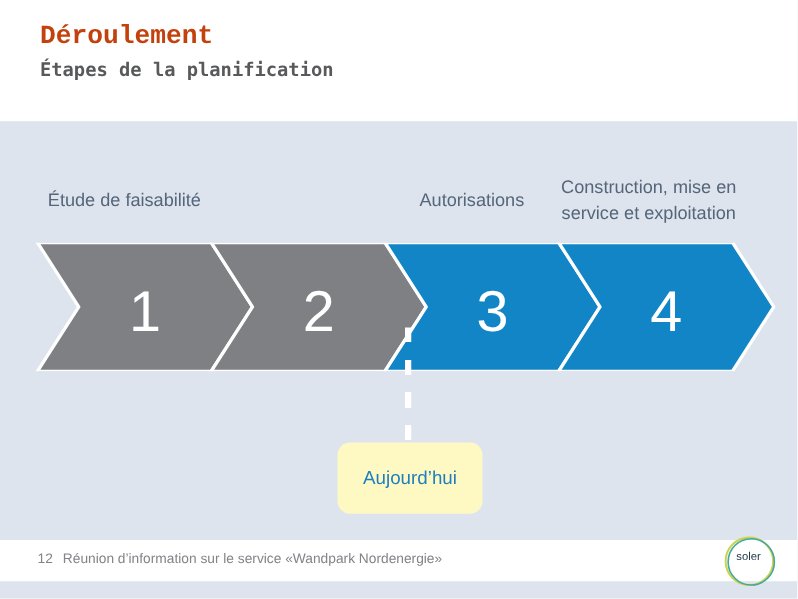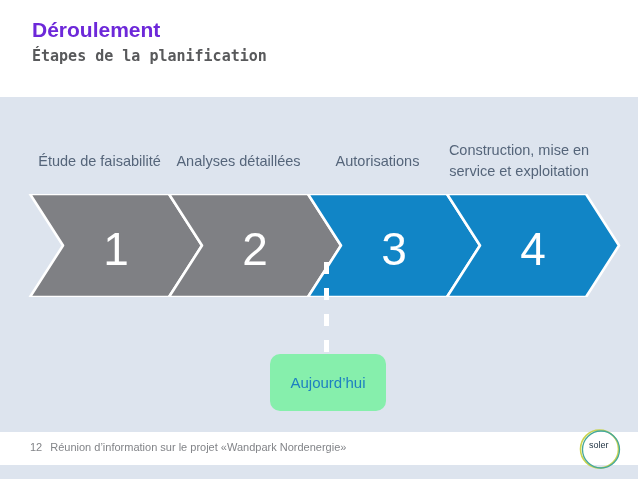--- a/index.html
+++ b/index.html
@@ -14,25 +14,25 @@
   }
   
   .header {
     position: absolute;
     top: 0; left: 0; right: 0;
     height: 97px;
     background: #ffffff;
     padding: 16px 0 0 32px;
   }
   .title {
-    font-family: Liberation Sans, sans-serif;
+    font-family: Liberation Mono, monospace;
     font-weight: bold;
     font-size: 21px;
     line-height: 27px;
-    color: #6d28d9;
+    color: #c2410c;
     letter-spacing: 0;
   }
   .subtitle {
     font-family: "DejaVu Sans Mono", monospace;
     font-weight: bold;
     font-size: 15px;
     line-height: 27px;
     color: #58595b;
   }
   
@@ -91,21 +91,21 @@
       #ffffff 0px, #ffffff 12px,
       rgba(255,255,255,0) 12px, rgba(255,255,255,0) 26px
     );
   }
   .today-box {
     position: absolute;
     left: 270px;
     top: 257px;
     width: 116px;
     height: 57px;
-    background: #86efac;
+    background: #fef9c3;
     border-radius: 10px;
     display: flex;
     align-items: center;
     justify-content: center;
     font-size: 15px;
     color: #1d7fc1;
   }
   
   .footer {
     position: absolute;
@@ -135,21 +135,20 @@
 <div class="slide">
 
   <div class="header">
     <div class="title">Déroulement</div>
     <div class="subtitle">Étapes de la planification</div>
   </div>
 
   <div class="band">
 
     <div class="step-label lbl-0">Étude de faisabilité</div>
-    <div class="step-label lbl-1">Analyses détaillées</div>
     <div class="step-label lbl-3">Construction, mise en service et exploitation</div>
     <div class="step-label lbl-2">Autorisations</div>
 
     <svg class="arrows-svg" viewBox="0 0 638 103">
       <polygon points="30,0 169,0 202,51.5 169,103 30,103 63,51.5" stroke="#ffffff" stroke-width="2.6" stroke-linejoin="round" fill="#7f8084"></polygon>
       <polygon points="169,0 308,0 341,51.5 308,103 169,103 202,51.5" stroke="#ffffff" stroke-width="2.6" stroke-linejoin="round" fill="#7f8084"></polygon>
       <polygon points="308,0 447,0 480,51.5 447,103 308,103 341,51.5" stroke="#ffffff" stroke-width="2.6" stroke-linejoin="round" fill="#1185c6"></polygon>
       <polygon points="447,0 586,0 619,51.5 586,103 447,103 480,51.5" stroke="#ffffff" stroke-width="2.6" stroke-linejoin="round" fill="#1185c6"></polygon>
     </svg>
 
@@ -158,21 +157,21 @@
     <div class="step-number num-2">3</div>
     <div class="step-number num-3">4</div>
 
     <div class="dashed-line"></div>
     <div class="today-box">Aujourd’hui</div>
   </div>
 
   <div class="footer">
     <div class="footer-line">
       <span>12</span>
-      <span>Réunion d’information sur le projet «Wandpark Nordenergie»</span>
+      <span>Réunion d’information sur le service «Wandpark Nordenergie»</span>
     </div>
     <svg class="logo" viewBox="0 0 46 46">
       <circle cx="22.5" cy="23" r="19" fill="none" stroke-width="1.6" stroke="#c9d44f"></circle>
       <circle cx="24" cy="23.5" r="18.5" fill="none" stroke-width="1.3" stroke="#46a89b"></circle>
       <text x="12" y="22" font-size="9" fill="#243746" font-family="Liberation Sans, sans-serif">soler</text>
     </svg>
   </div>
 
 </div>
 

